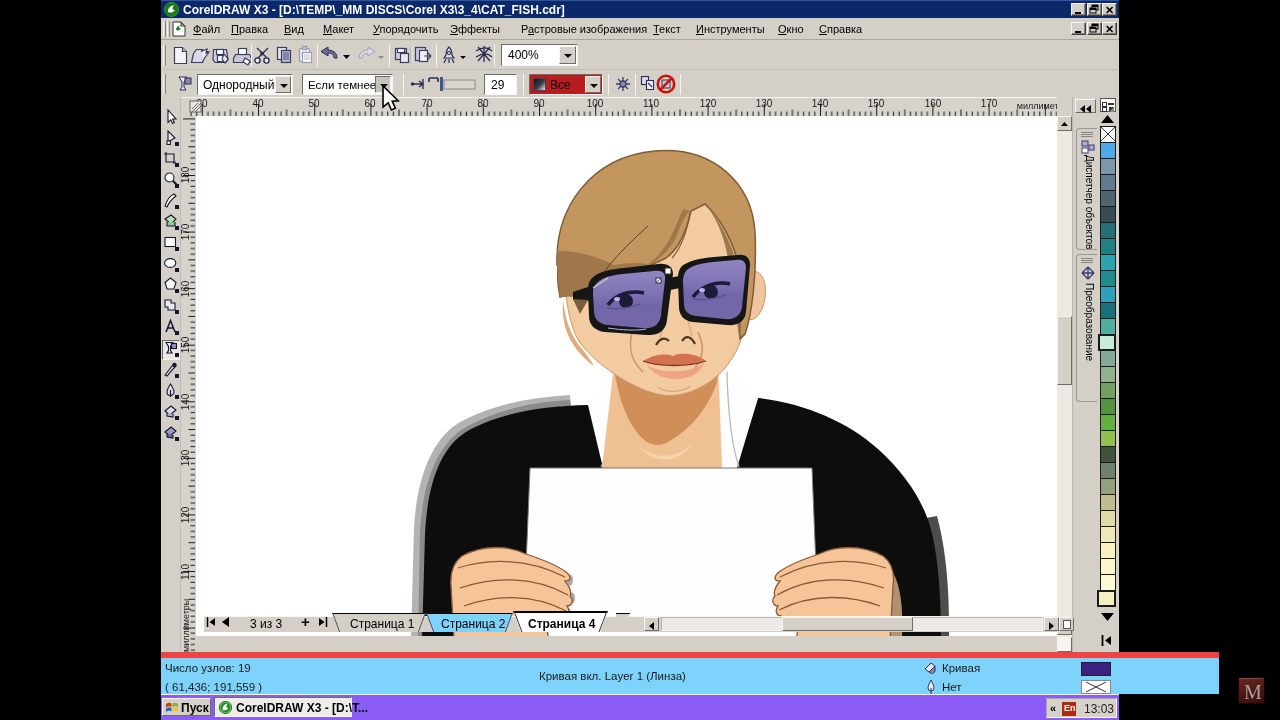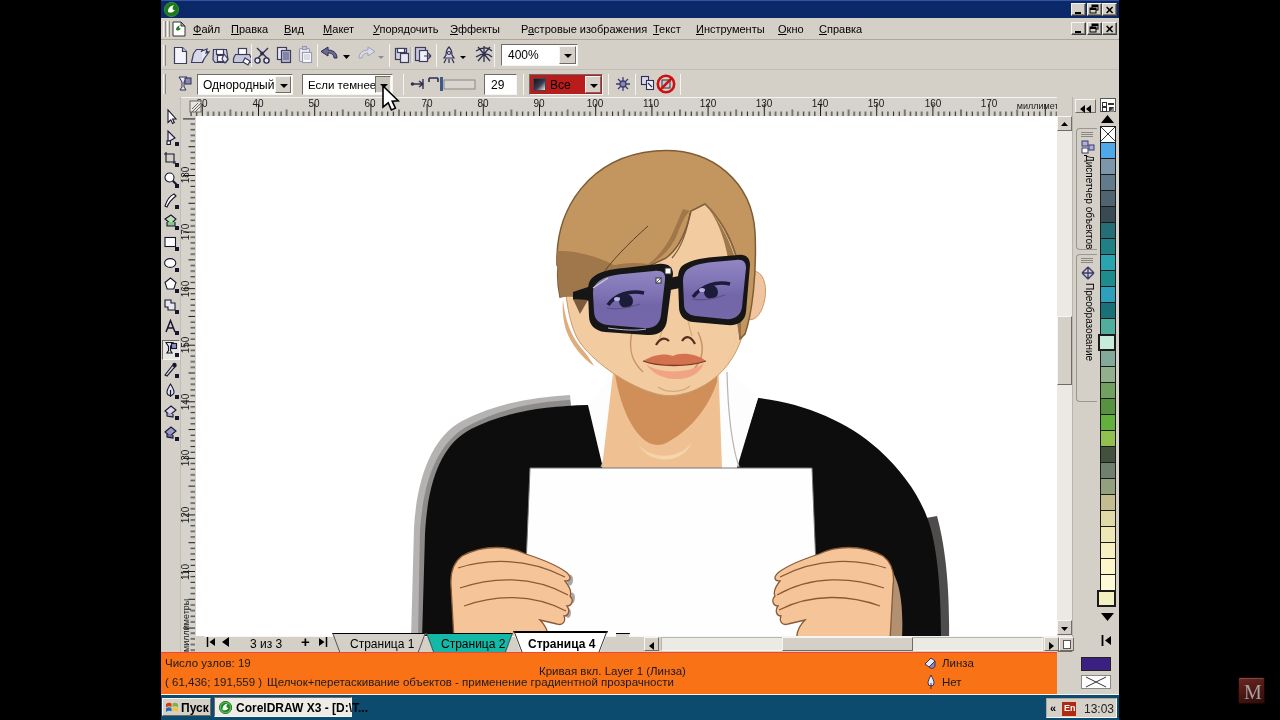--- a/index.html
+++ b/index.html
@@ -14,20 +14,21 @@
 .sw{width:16px;height:17px;border:1px solid #1a1a1a;margin-top:-1px;position:relative}
 </style></head>
 <body>
 <div id="scr">
 <div class="ab" style="left:0;top:0;width:958px;height:18px;background:#0b2869;border-top:1px solid #3355a0">
   <svg class="ab" style="left:3px;top:1px" width="15" height="15" viewBox="0 0 15 15">
     <circle cx="7.5" cy="7.5" r="7" fill="#1a7a1a" stroke="#0a4a0a"></circle>
     <circle cx="7.5" cy="7.5" r="7" fill="none" stroke="#5ab55a" stroke-width="1" opacity=".7"></circle>
     <path d="M4 10 C4 6 6 4 10 3 C8 6 8 8 11 8 C9 11 6 11 4 10Z" fill="#fff"></path>
   </svg>
+  <span class="ab" style="left:22px;top:2px;font:bold 12px 'Liberation Sans',sans-serif;color:#fff;letter-spacing:0">CorelDRAW X3 - [D:\TEMP\_MM DISCS\Corel X3\3_4\CAT_FISH.cdr]</span>
   <div class="cbtn" style="left:910px;top:2px">
         <div style="position:absolute;left:3px;top:8px;width:6px;height:2px;background:#000"></div>
       </div>
   <div class="cbtn" style="left:926px;top:2px">
         <svg width="11" height="10" viewBox="0 0 11 10" style="position:absolute;left:1px;top:0">
           <rect x="3" y="1" width="6" height="5" fill="none" stroke="#000"></rect>
           <rect x="3" y="1" width="6" height="2" fill="#000"></rect>
           <rect x="1" y="4" width="6" height="5" fill="#d4d0c8" stroke="#000"></rect>
           <rect x="1" y="4" width="6" height="2" fill="#000"></rect>
         </svg>
@@ -630,42 +631,42 @@
     <div class="sw" style="background:#F4EFC2;margin-left:-3px;width:19px;border-width:2px"></div>
   </div>
   <svg class="ab" style="left:4px;top:516px" width="13" height="8">
         <path d="M6.5 8 L13 0 H0Z" fill="#000"></path>
       </svg>
   <svg class="ab" style="left:4px;top:538px" width="12" height="11">
         <path d="M1.5 0 V11" stroke="#000" stroke-width="1.8"></path>
         <path d="M10 1 V10 L4 5.5Z" fill="#000"></path>
       </svg>
 </div>
-<div class="ab" style="left:43px;top:630px;width:868px;height:22px">
+<div class="ab" style="left:43px;top:610px;width:868px;height:22px">
   <div class="ab" style="left:0;top:6px;width:853px;height:16px;background:#d4d0c8;border-top:1px solid #f6f5f2"></div>
   <svg class="ab" style="left:2px;top:7px" width="10" height="10">
         <path d="M1.5 0 V10" stroke="#000" stroke-width="1.5"></path>
         <path d="M9 1 V9 L3.5 5Z" fill="#000"></path>
       </svg>
   <svg class="ab" style="left:17px;top:7px" width="9" height="10">
         <path d="M8 0 L1 5 L8 10Z" fill="#000"></path>
       </svg>
   <span class="ab" style="left:46px;top:7px;font:12px 'Liberation Sans',sans-serif">3 из 3</span>
   <span class="ab" style="left:97px;top:3px;font:bold 15px 'Liberation Sans',sans-serif">+</span>
   <svg class="ab" style="left:114px;top:7px" width="10" height="10">
         <path d="M8.5 0 V10" stroke="#000" stroke-width="1.5"></path>
         <path d="M1 1 V9 L6.5 5Z" fill="#000"></path>
       </svg>
   <div class="ab" style="left:128px;top:3px;width:94px;height:19px;background:#d4d0c8;border-top:1.5px solid #000;clip-path:polygon(0 0,100% 0,calc(100% - 7px) 100%,7px 100%)">
     <span class="ab" style="left:18px;top:3px;font:12px 'Liberation Sans',sans-serif">Страница 1</span>
   </div>
   <svg class="ab" style="left:128px;top:3px" width="94" height="19">
         <path d="M0.7 0 L7.7 19 M93.3 0 L86.3 19" stroke="#555" fill="none"></path>
       </svg>
-  <div class="ab" style="left:222px;top:3px;width:87px;height:19px;background:#14b8a6;border-top:1.5px solid #000;clip-path:polygon(0 0,100% 0,calc(100% - 7px) 100%,7px 100%)">
+  <div class="ab" style="left:222px;top:3px;width:87px;height:19px;background:#7dd3fc;border-top:1.5px solid #000;clip-path:polygon(0 0,100% 0,calc(100% - 7px) 100%,7px 100%)">
     <span class="ab" style="left:15px;top:3px;font:12px 'Liberation Sans',sans-serif">Страница 2</span>
   </div>
   <svg class="ab" style="left:222px;top:3px" width="87" height="19">
         <path d="M0.7 0 L7.7 19 M86.3 0 L79.3 19" stroke="#555" fill="none"></path>
       </svg>
   <div class="ab" style="left:309px;top:1px;width:95px;height:21px;background:#fff;border-top:2px solid #000;clip-path:polygon(0 0,100% 0,calc(100% - 8px) 100%,8px 100%)">
     <span class="ab" style="left:15px;top:4px;font:bold 12px 'Liberation Sans',sans-serif">Страница 4</span>
   </div>
   <svg class="ab" style="left:309px;top:1px" width="95" height="21">
         <path d="M1 0 L9 21 M94 0 L86 21" stroke="#333" fill="none"></path>
@@ -676,41 +677,40 @@
         </svg></div>
   <div class="ab" style="left:457px;top:7px;width:382px;height:14px;background:#eceae4;border:1px solid;border-color:#b8b5ad #f6f5f2 #f6f5f2 #b8b5ad"></div>
   <div class="out ab" style="left:578px;top:7px;width:131px;height:14px;background:#d4d0c8"></div>
   <div class="out ab" style="left:840px;top:7px;width:15px;height:14px;background:#d4d0c8"><svg width="13" height="12">
           <path d="M4 2 L9 6 L4 10Z" fill="#000"></path>
         </svg></div>
   <div class="out ab" style="left:855px;top:7px;width:15px;height:14px;background:#d4d0c8">
         <div style="position:absolute;left:3px;top:2px;width:8px;height:9px;background:#fff;border:1px solid #555"></div>
       </div>
 </div>
-<div class="ab" style="left:0;top:652px;width:896px;height:42px;background:#f97316;border-top:1px solid #ef4444;font:11.5px 'Liberation Sans',sans-serif;color:#1a1a1a">
+<div class="ab" style="left:0;top:652px;width:1058px;height:42px;background:#7dd3fc;border-top:6px solid #ef4444;font:11.5px 'Liberation Sans',sans-serif;color:#1a1a1a">
   <span class="ab" style="left:4px;top:4px">Число узлов: 19</span>
   <span class="ab" style="left:378px;top:12px;white-space:nowrap">Кривая вкл. Layer 1  (Линза)</span>
   <span class="ab" style="left:4px;top:23px">( 61,436; 191,559 )</span>
-  <span class="ab" style="left:106px;top:23px">Щелчок+перетаскивание объектов - применение градиентной прозрачности</span>
   <svg class="ab" style="left:762px;top:3px" width="15" height="14" viewBox="0 0 15 14">
         <path d="M2 8 L8 2 L12 5 L6 11 Z" fill="#e8e8f4" stroke="#33335a"></path>
         <path d="M6 11 C8 13 11 13 12 10 L12 5 Z" fill="#8888b8" stroke="#33335a"></path>
       </svg>
-  <span class="ab" style="left:781px;top:4px">Линза</span>
+  <span class="ab" style="left:781px;top:4px">Кривая</span>
   <svg class="ab" style="left:764px;top:21px" width="12" height="16" viewBox="0 0 12 16">
         <path d="M6 1 C8 5 9 7 9 9 a3 3 0 0 1 -6 0 C3 7 4 5 6 1z" fill="#e8e8f4" stroke="#33335a"></path>
         <path d="M6 9 v6" stroke="#33335a"></path>
       </svg>
   <span class="ab" style="left:781px;top:23px">Нет</span>
   <div class="ab" style="left:920px;top:4px;width:30px;height:14px;background:#3A2080;border:1px solid #222"></div>
   <div class="ab" style="left:920px;top:22px;width:30px;height:14px;background:#fff;border:1px solid #888"><svg width="28" height="12">
           <path d="M4 1 L24 11 M24 1 L4 11" stroke="#333" fill="none"></path>
         </svg></div>
 </div>
-<div class="ab" style="left:0;top:694px;width:958px;height:26px;background:#0c4a6e;border-top:1px solid #f6f5f2">
+<div class="ab" style="left:0;top:694px;width:958px;height:26px;background:#8b5cf6;border-top:1px solid #f6f5f2">
   <div class="ab out" style="left:1px;top:3px;width:49px;height:18px;background:#d5d1c9">
     <svg class="ab" style="left:2px;top:2px" width="14" height="13" viewBox="0 0 14 13">
       <path d="M1 3 C3 1.5 5 1.5 6.5 2.5 L6.5 6 C5 5 3 5 1 6.5 Z" fill="#d83b01"></path>
       <path d="M7.5 2.5 C9 1.5 11 1.5 13 3 L13 6.5 C11 5 9 5 7.5 6 Z" fill="#7cb342"></path>
       <path d="M1 7.5 C3 6 5 6 6.5 7 L6.5 10.5 C5 9.5 3 9.5 1 11 Z" fill="#1a6fc4"></path>
       <path d="M7.5 7 C9 6 11 6 13 7.5 L13 11 C11 9.5 9 9.5 7.5 10.5 Z" fill="#fdbf2e"></path>
     </svg>
     <span class="ab" style="left:18px;top:2px;font:bold 12px 'Liberation Sans',sans-serif">Пуск</span>
   </div>
   <div class="ab in" style="left:53px;top:2px;width:138px;height:20px;background:#eeece7">

